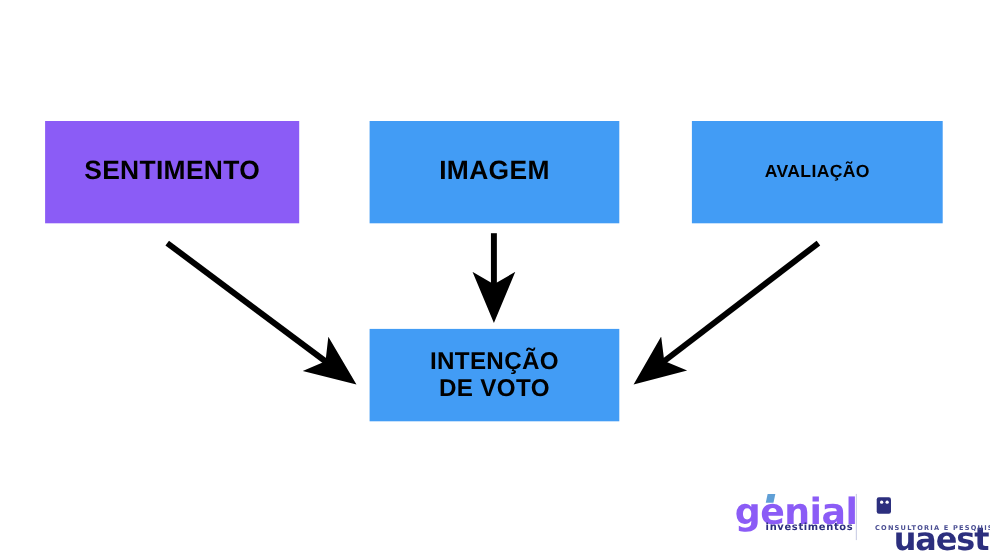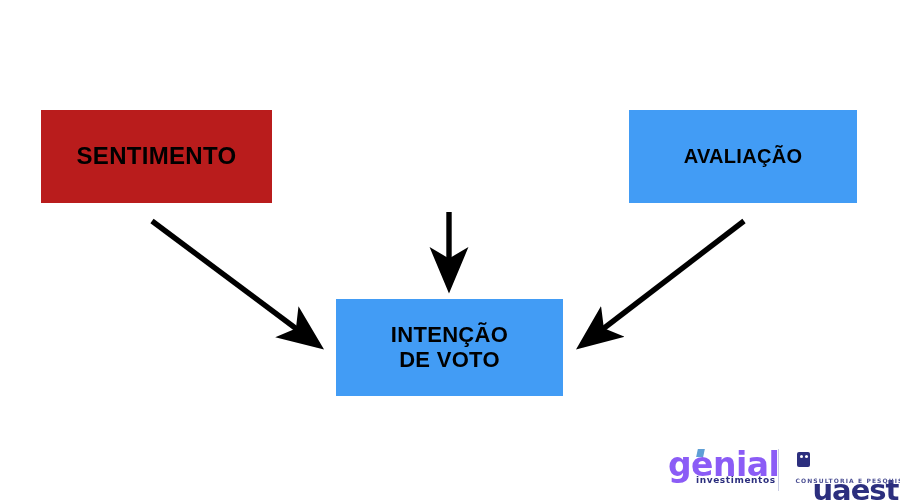--- a/index.html
+++ b/index.html
@@ -37,21 +37,21 @@
   #node-sentimento {
     left: 41px;  top: 110px;  width: 231px; height: 93px;
     font-size: 24px;
   }
   #node-imagem {
     left: 336px; top: 110px; width: 227px; height: 93px;
     font-size: 24px;
   }
   #node-avaliacao {
     left: 629px; top: 110px; width: 228px; height: 93px;
-    font-size: 20px;
+    font-size: 16px;
   }
   #node-intencao {
     left: 336px; top: 299px; width: 227px; height: 97px;
     font-size: 22px;
   }
   #arrows {
     position: absolute;
     left: 0; top: 0;
     width: 900px; height: 503px;
     pointer-events: none;
@@ -171,30 +171,33 @@
       </marker>
     </defs>
 
     <line x1="152" y1="221" x2="318" y2="345" stroke="#000000" stroke-width="5.4" marker-end="url(#ah)"></line>
 
     <line x1="449" y1="212" x2="449" y2="286" stroke="#000000" stroke-width="5.4" marker-end="url(#ah)"></line>
 
     <line x1="744" y1="221" x2="582" y2="345" stroke="#000000" stroke-width="5.4" marker-end="url(#ah)"></line>
   </svg>
 
-  <div class="node" id="node-sentimento" style="left: 41px; top: 110px; width: 231px; height: 93px; background: #b91c1c; color: rgb(0, 0, 0);">
+  <div class="node" id="node-sentimento" style="left: 41px; top: 110px; width: 231px; height: 93px; background: #8b5cf6; color: rgb(0, 0, 0);">
     <span class="node-label">SENTIMENTO</span>
   </div>
 
+  <div class="node" id="node-imagem" style="left: 336px; top: 110px; width: 227px; height: 93px; background: rgb(66, 156, 245); color: rgb(0, 0, 0);">
+    <span class="node-label">IMAGEM</span>
+  </div>
 
   <div class="node" id="node-avaliacao" style="left: 629px; top: 110px; width: 228px; height: 93px; background: rgb(66, 156, 245); color: rgb(0, 0, 0);">
     <span class="node-label">AVALIAÇÃO</span>
   </div>
 
-  <div class="node" id="node-intencao" style="left: 336px; top: 299px; width: 227px; height: 97px; background: rgb(66, 156, 245); color: rgb(0, 0, 0);">
+  <div class="node" id="node-intencao" style="left: 336px; top: 299px; width: 227px; height: 84px; background: rgb(66, 156, 245); color: rgb(0, 0, 0);">
     <span class="node-label">INTENÇÃO
 DE VOTO</span>
   </div>
 
   <div id="logo-strip">
 
     <div class="logo-genial">
       <span class="genial-word">genial</span>
       <span class="genial-tick"></span>
       <span class="genial-sub">investimentos</span>

